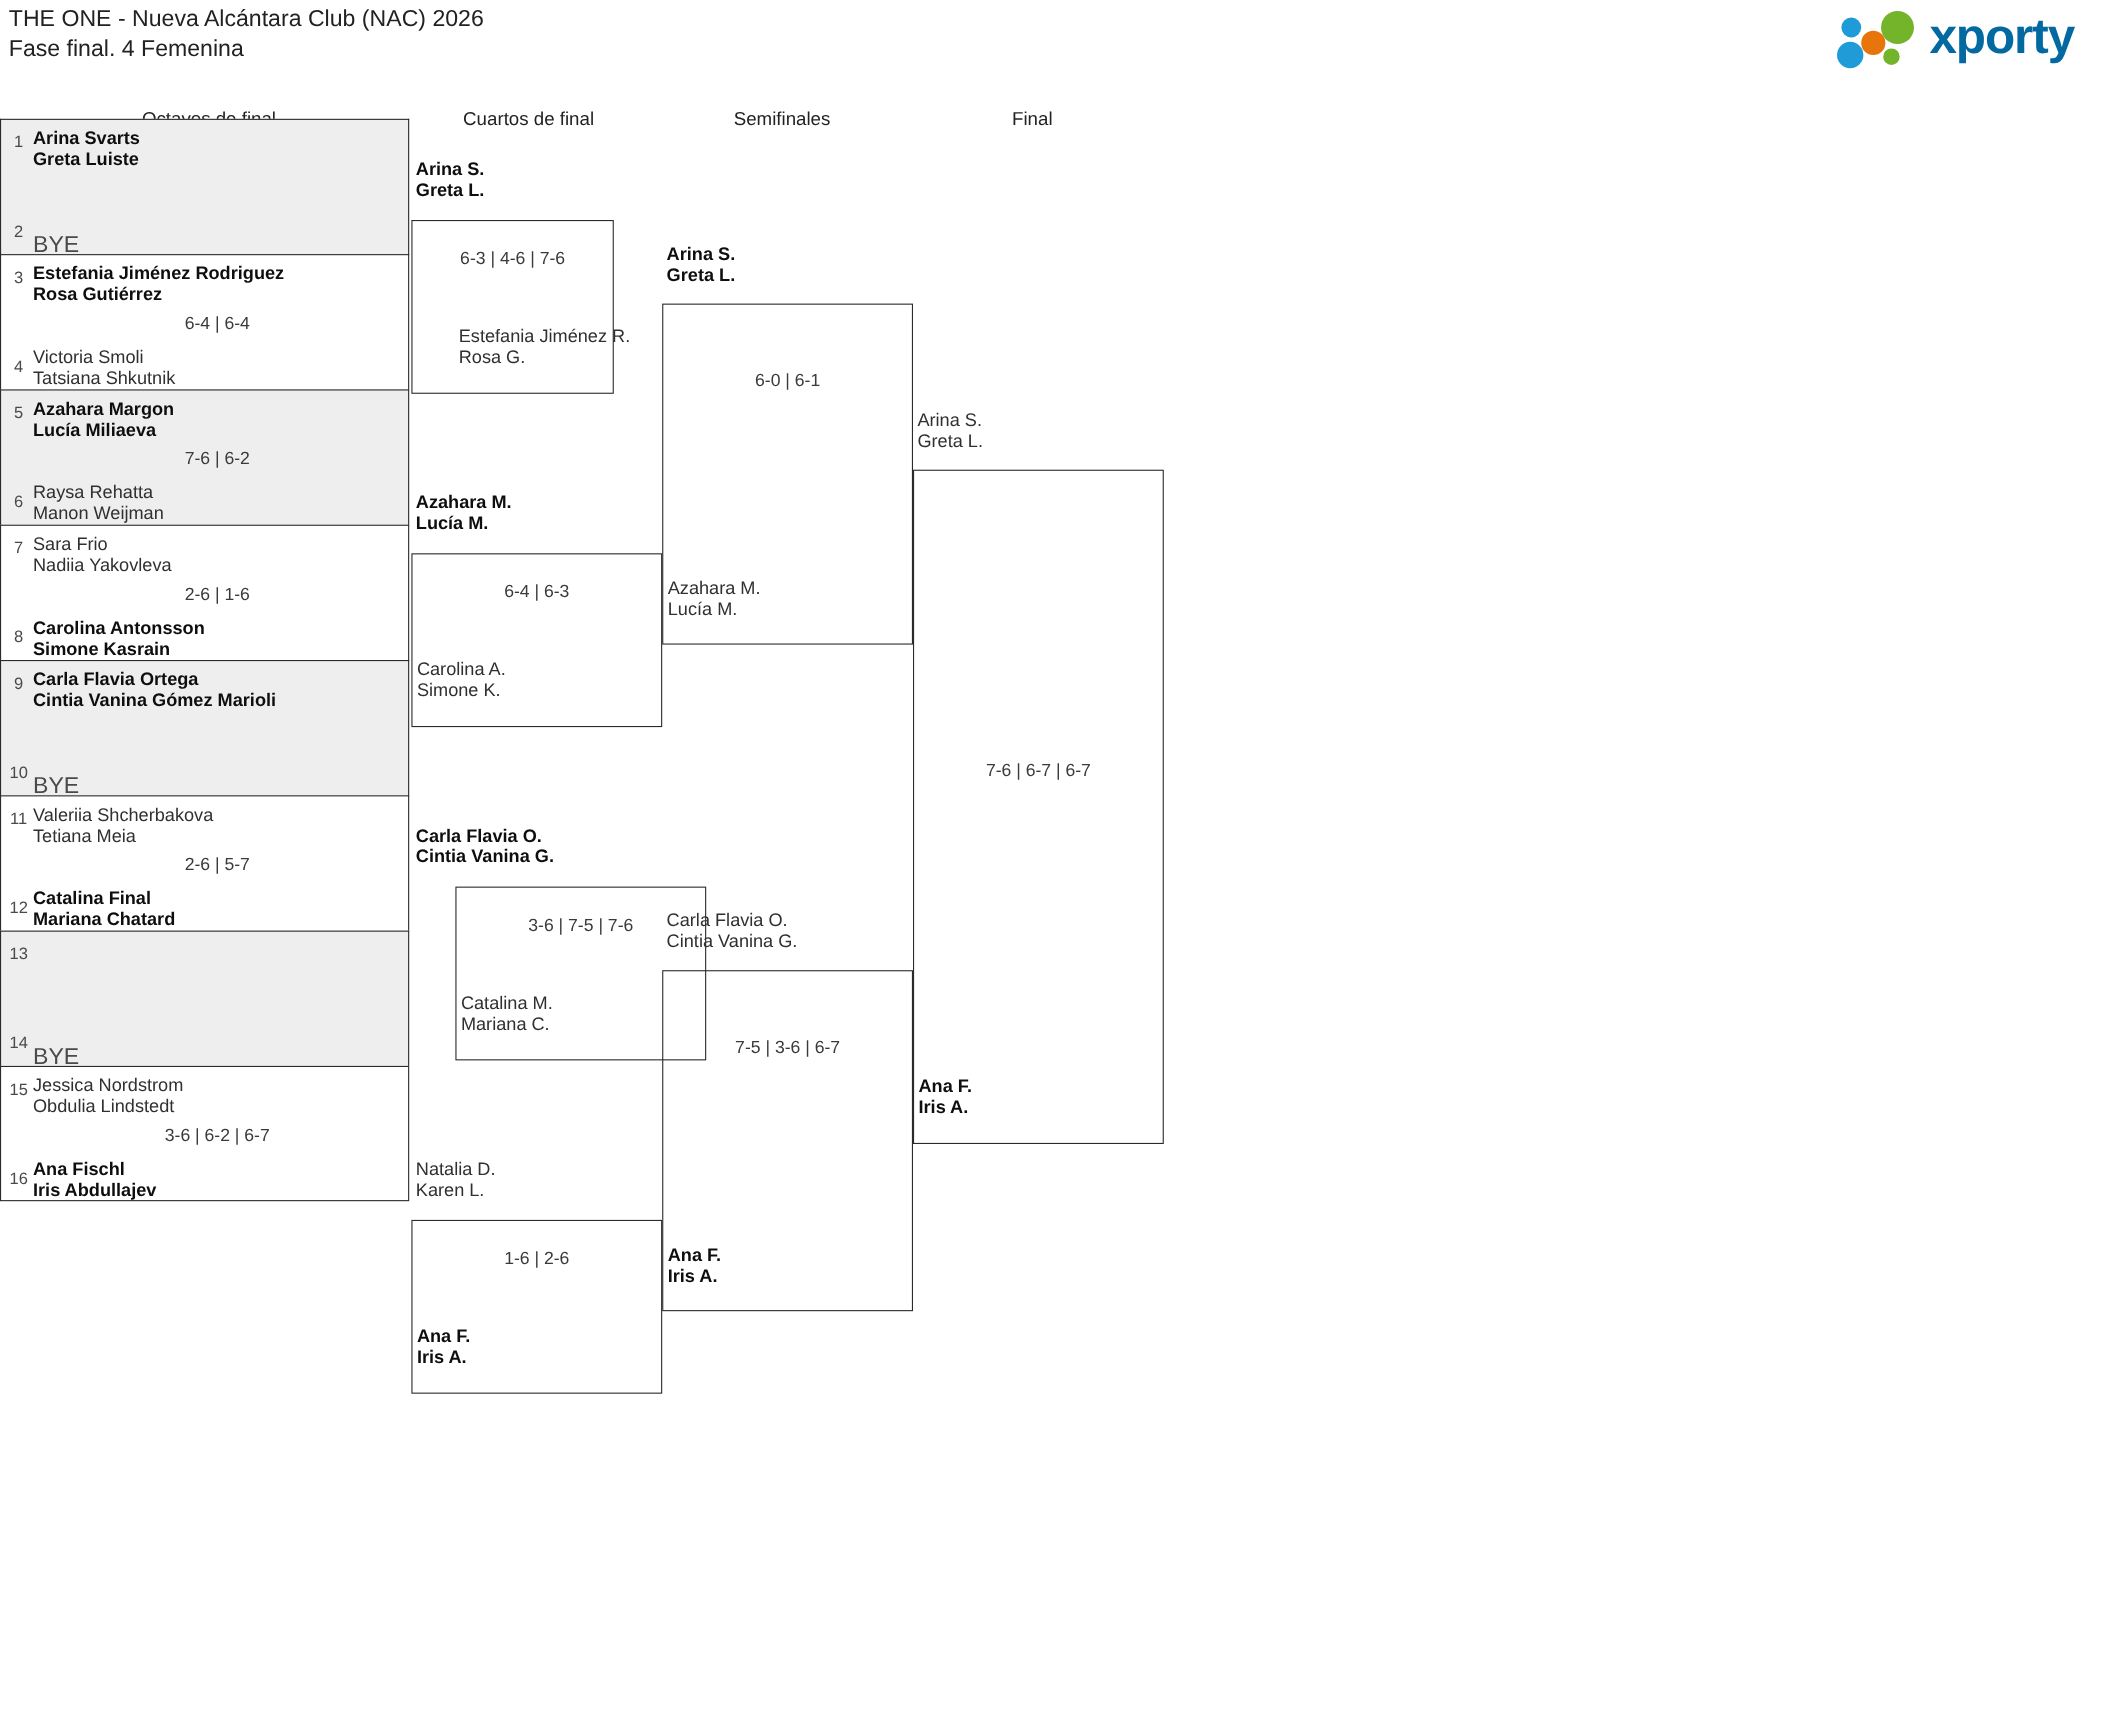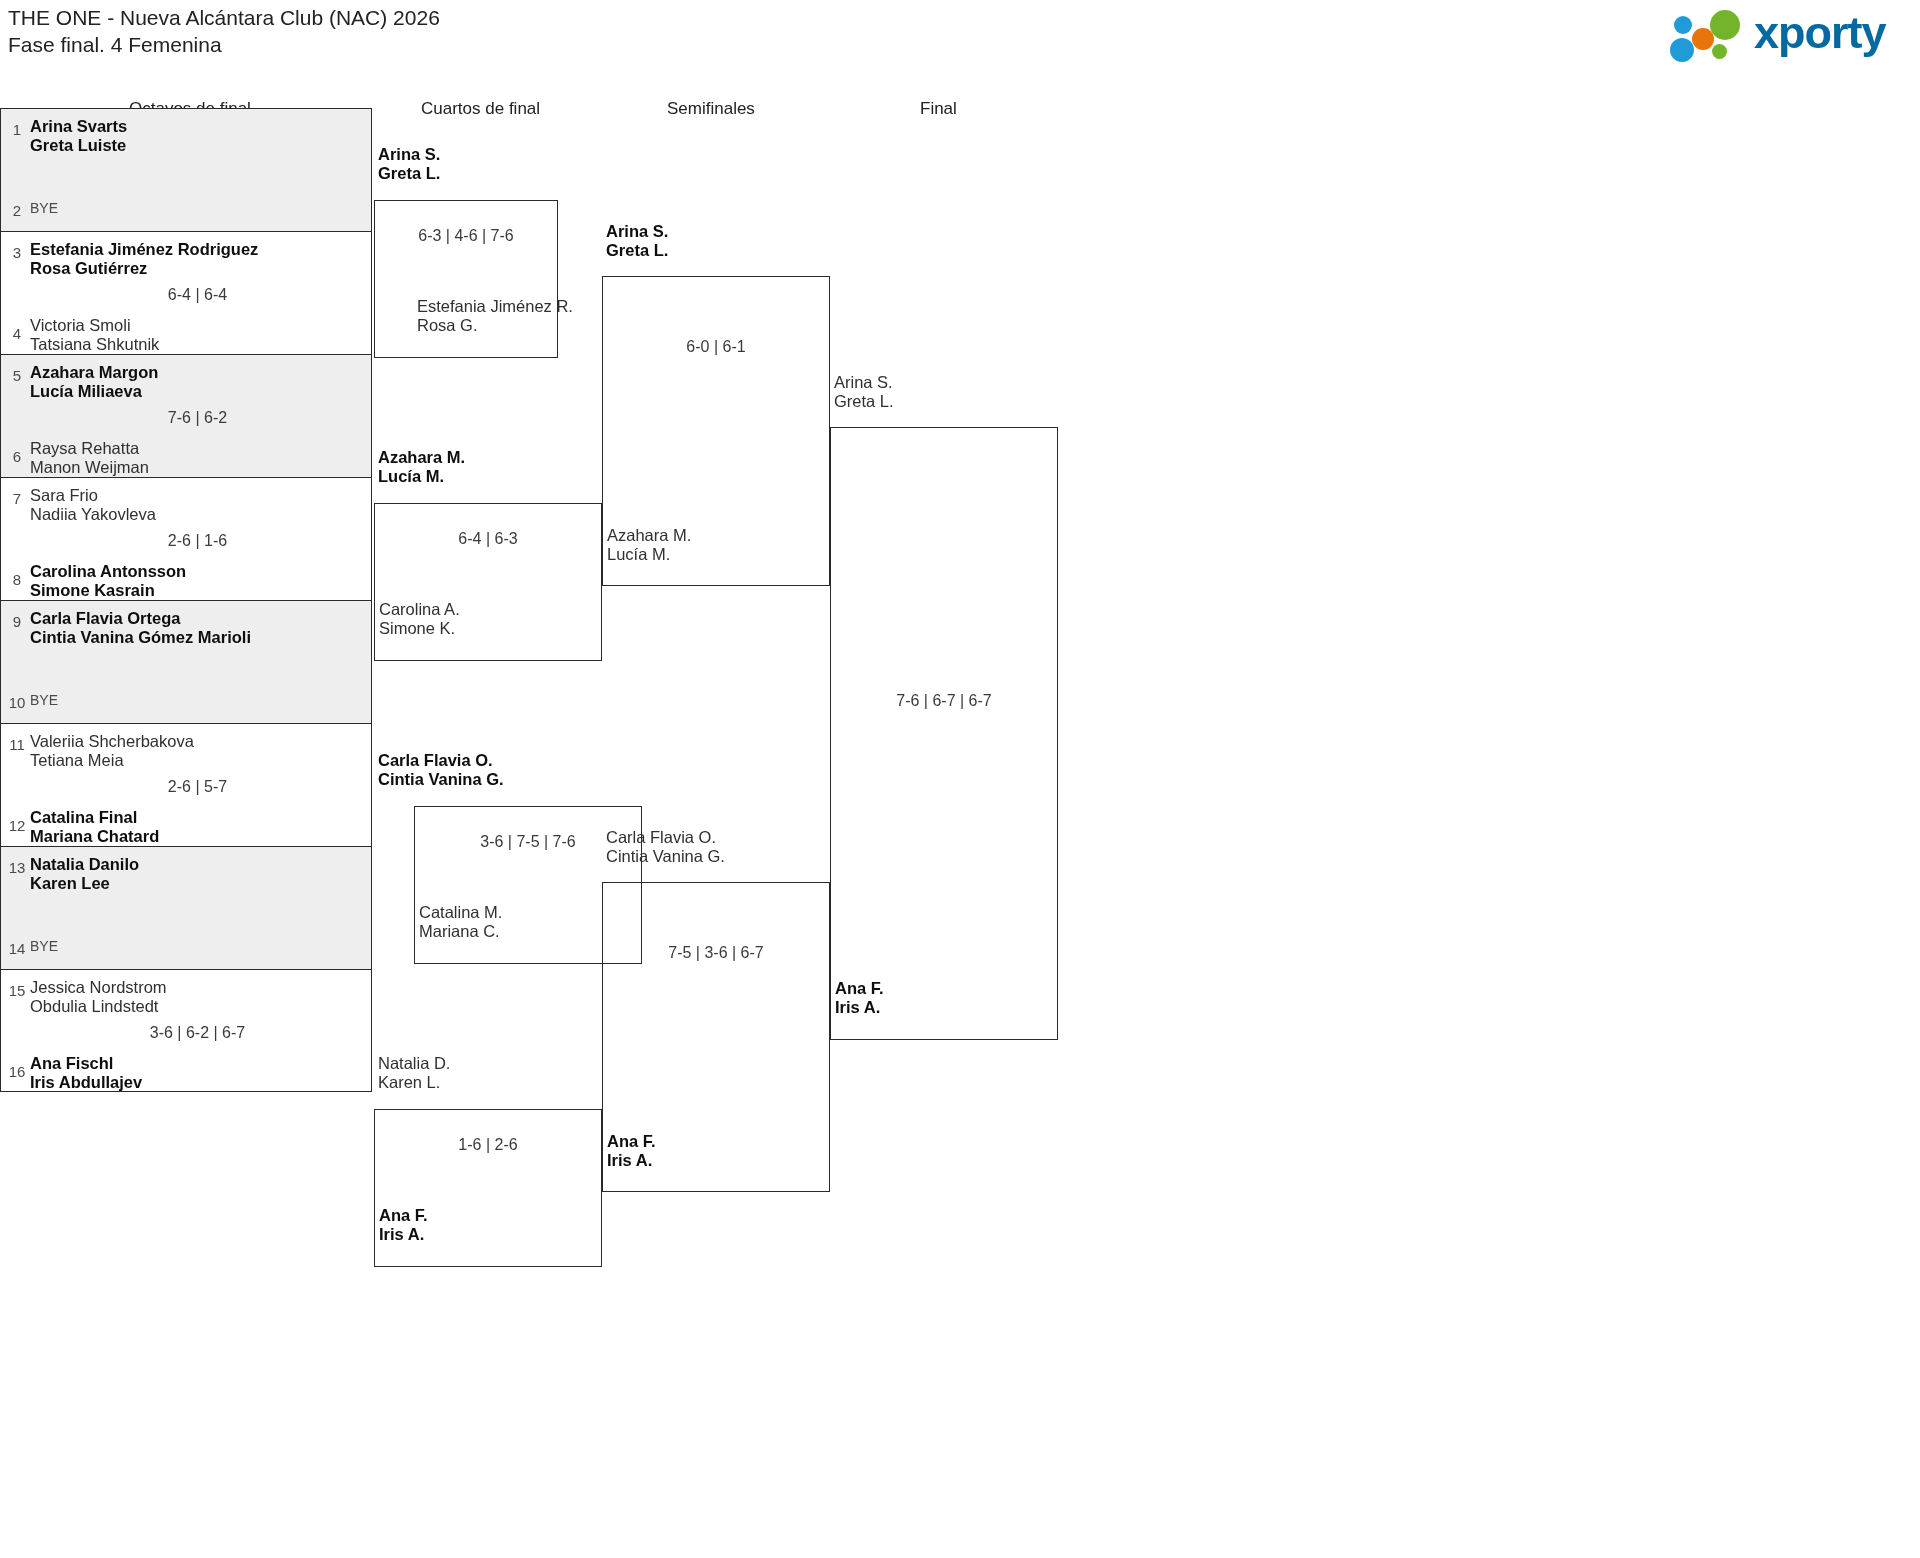--- a/index.html
+++ b/index.html
@@ -56,21 +56,21 @@
   .seed.bot { top:93px; }
   .r1-team {
     position:absolute; left:29px; right:6px;
     font-size:16.5px; line-height:19px; color:#303030;
   }
   .r1-team.top { top:8px; }
   .r1-team.bot { top:84px; }
   .r1-team.win { font-weight:700; color:#0e0e0e; }
   .r1-team .ln { display:block; white-space:nowrap; }
   .r1-bye {
-    position:absolute; left:29px; font-size:14px; line-height:19px; color:#4a4a4a;
+    position:absolute; left:29px; font-size:21px; line-height:19px; color:#4a4a4a;margin-top:14px;
   }
   .r1-score {
     position:absolute; left:29px; right:6px; text-align:center;
     font-size:16px; line-height:19px; color:#3a3a3a; white-space:nowrap;
   }
 
   
   .mbox {
     position:absolute;
     border:1.3px solid #2a2a2a;
@@ -181,24 +181,20 @@
     <span class="r1-score" style="top:53px;">2-6 | 5-7</span>
     <span class="r1-team bot win">
         <span class="ln">Catalina Final</span>
         <span class="ln">Mariana Chatard</span>
       </span>
   </div>
 
   <div class="r1-match shaded" style="top:738px;">
     <span class="seed top">13</span>
     <span class="seed bot">14</span>
-    <span class="r1-team top win">
-        <span class="ln">Natalia Danilo</span>
-        <span class="ln">Karen Lee</span>
-      </span>
     <span class="r1-bye" style="top:90px;">BYE</span>
   </div>
 
   <div class="r1-match last" style="top:861px;">
     <span class="seed top">15</span>
     <span class="seed bot">16</span>
     <span class="r1-team top">
         <span class="ln">Jessica Nordstrom</span>
         <span class="ln">Obdulia Lindstedt</span>
       </span>

